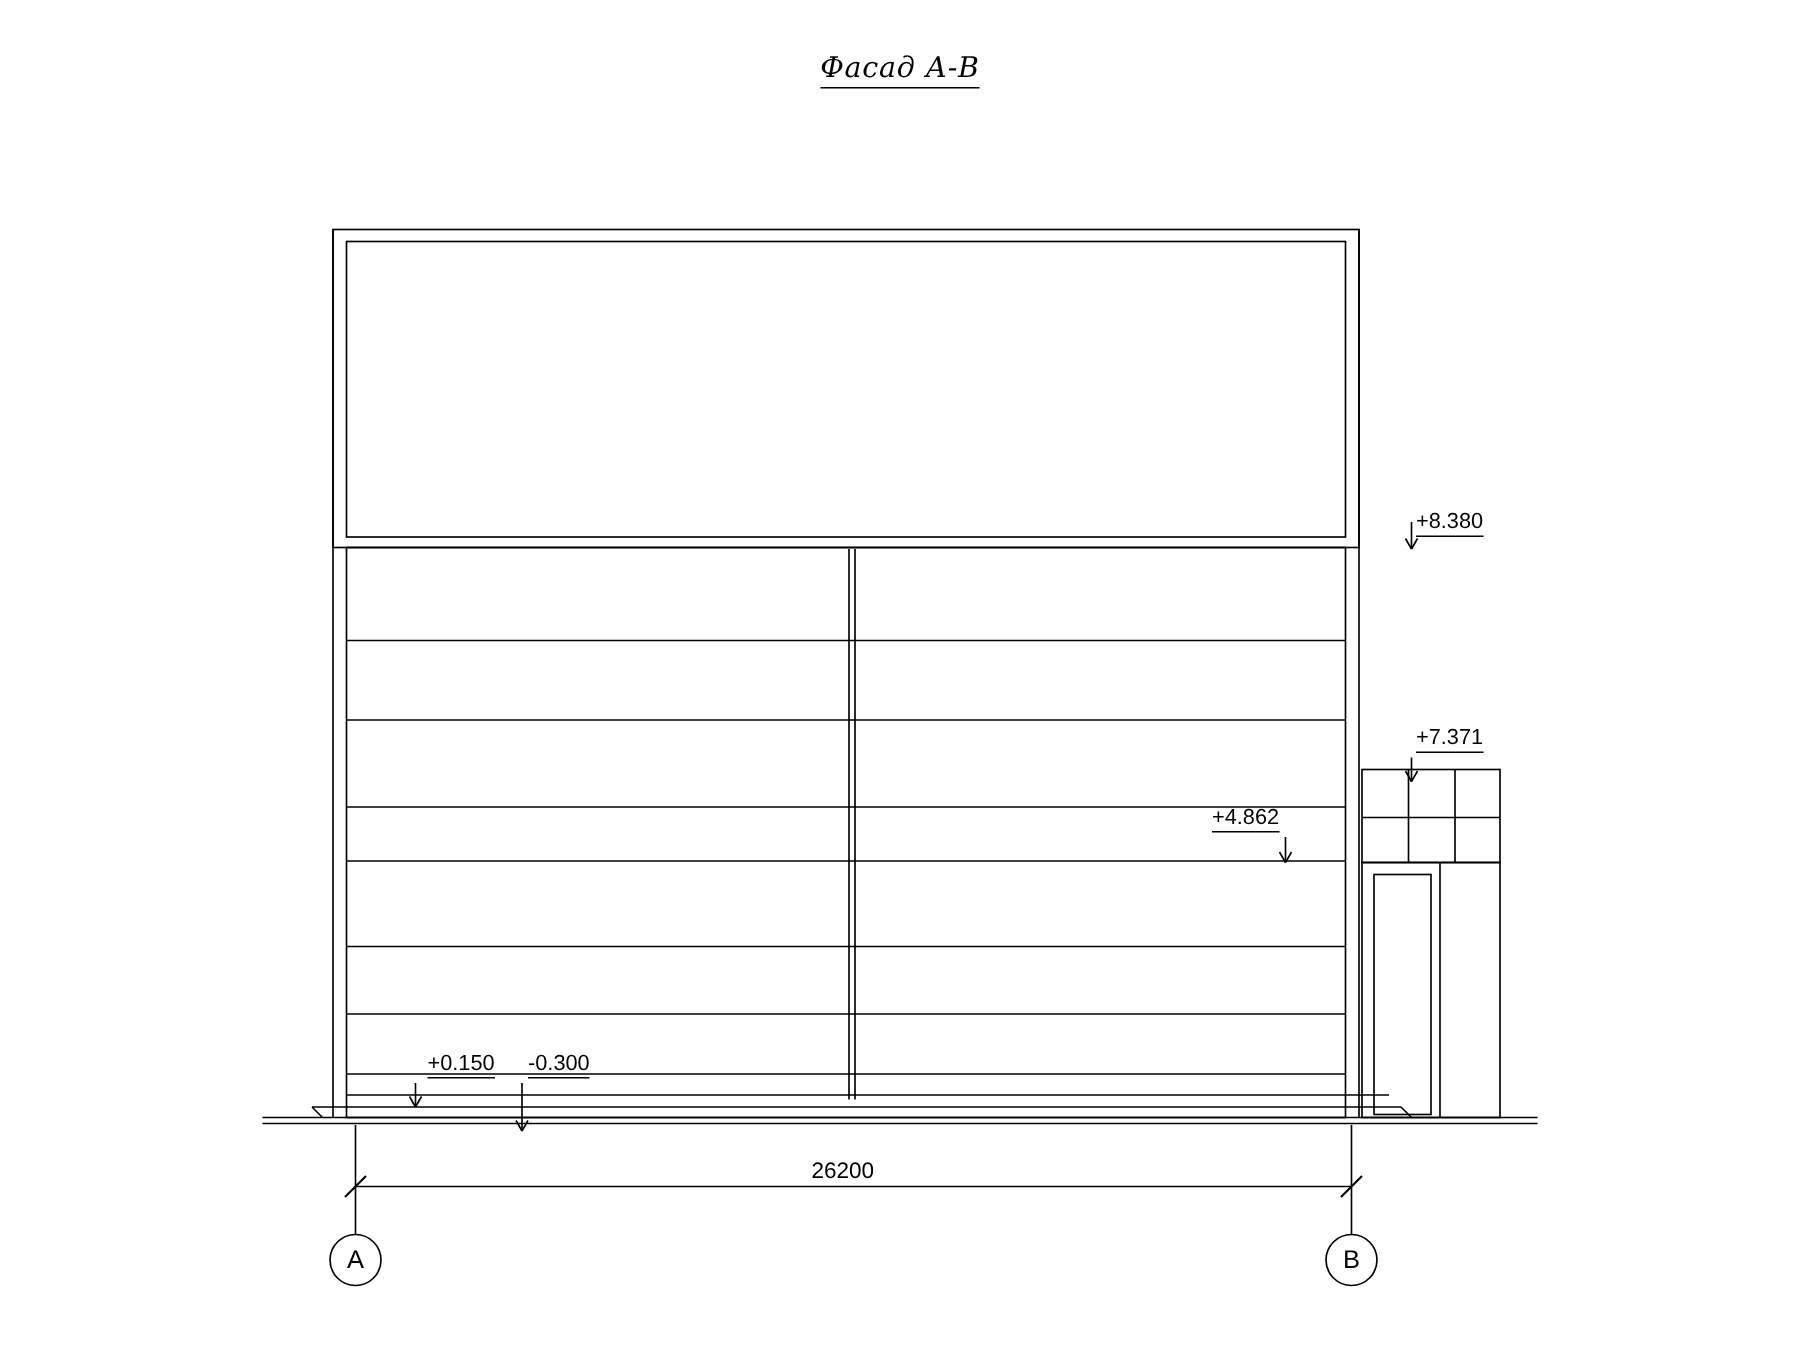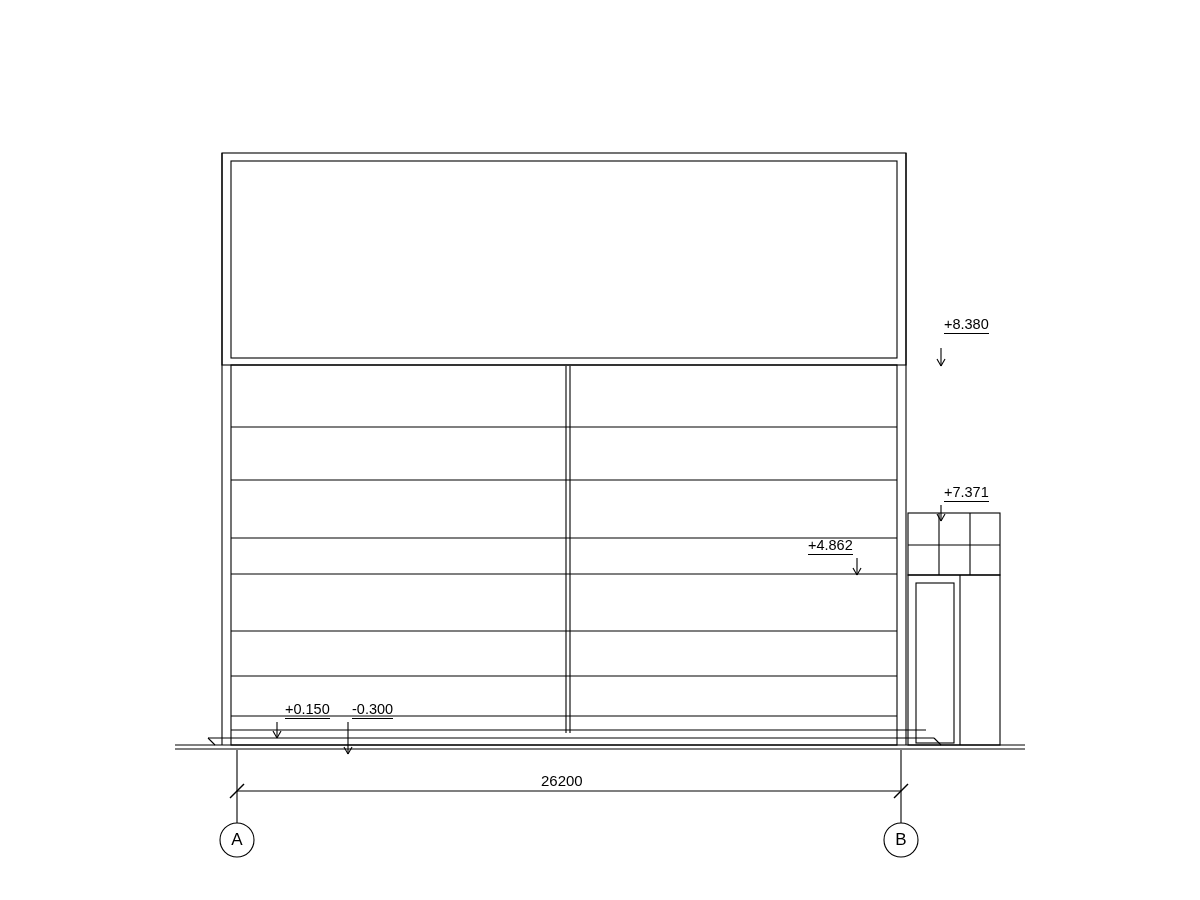--- a/index.html
+++ b/index.html
@@ -58,20 +58,23 @@
     width: 34px;
     text-align: center;
   }
   svg { display: block; }
 </style>
 </head>
 <body>
 
 <div id="drawing-root">
 
+  <div class="title-label">
+    <span>Фасад А-В</span>
+  </div>
 
   <svg width="1200" height="900" viewBox="0 0 1200 900">
     <g fill="none" stroke="#000000" stroke-width="1.1" shape-rendering="geometricPrecision">
 
       <g>
         <rect x="222" y="153" width="684" height="212"></rect>
         <rect x="231" y="161" width="666" height="197"></rect>
       </g>
 
       <g>
@@ -150,21 +153,21 @@
         <line x1="281" y1="731" x2="277" y2="738"></line>
 
         <line x1="348" y1="722" x2="348" y2="754"></line>
         <line x1="344" y1="747" x2="348" y2="754"></line>
         <line x1="352" y1="747" x2="348" y2="754"></line>
       </g>
 
     </g>
   </svg>
 
-  <div class="lvl" style="left:944px; top:316px;">+8.380</div>
+  <div class="lvl" style="left:944px; top:340px;">+8.380</div>
 
   <div class="lvl" style="left:944px; top:484px;">+7.371</div>
 
   <div class="lvl" style="left:808px; top:537px;">+4.862</div>
 
   <div class="lvl" style="left:285px; top:701px;">+0.150</div>
 
   <div class="lvl" style="left:352px; top:701px;">-0.300</div>
 
   <div class="dim-text" style="left:541px; top:772px;">26200</div>

